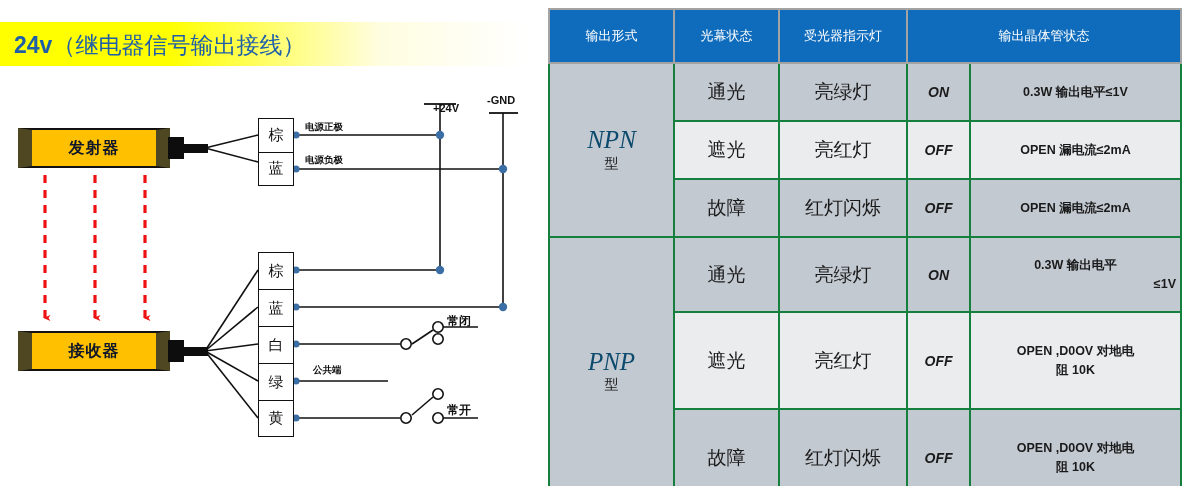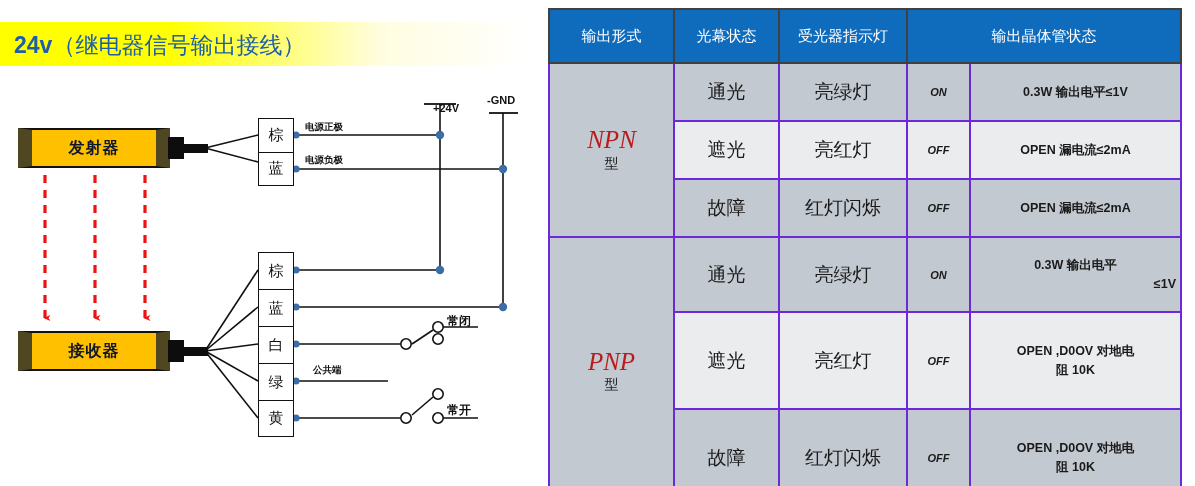--- a/index.html
+++ b/index.html
@@ -84,44 +84,44 @@
     background: #ffffff;
   }
   #spec-table {
     position: absolute; left: 8px; top: 8px;
     width: 632px; height: 470px;
     border-collapse: collapse;
     table-layout: fixed;
   }
   #spec-table th {
     background: #0f6cbd; color: #ffffff; font-weight: normal;
-    font-size: 15px; height: 54px; padding: 0 2px;
-    border: 2px solid #404040;
+    font-size: 13px; height: 54px; padding: 0 2px;
+    border: 2px solid #a3a3a3;
     font-family: "Liberation Sans", "DejaVu Sans", sans-serif;
   }
   #spec-table td {
-    border: 2px solid #6d28d9;
+    border: 2px solid #15803d;
     text-align: center; vertical-align: middle;
     color: #1a1a1a; padding: 2px 4px;
   }
   .band-a { background: #c3c9d1; }
   .band-b { background: #eaecee; }
   .type-cell { background: #c3c9d1; }
   .type-name {
-    font-size: 25px; font-style: italic; color: #b91c1c;
+    font-size: 25px; font-style: italic; color: #0c4a6e;
     font-family: "Liberation Serif", "DejaVu Serif", serif;
     line-height: 1.05;
   }
   .type-suffix {
     font-size: 14px; color: #1a1a1a; display:block; margin-top:1px;
     font-family: "Liberation Sans", "DejaVu Sans", sans-serif;
   }
   .cn-cell { font-size: 19px; font-family: "Liberation Serif", "DejaVu Serif", serif; }
   .on-cell {
-    font-size: 11px; font-style: italic; font-weight: bold;
+    font-size: 14px; font-style: italic; font-weight: bold;
     font-family: "Liberation Sans", "DejaVu Sans", sans-serif;
   }
   .note-cell {
     font-size: 12.5px; line-height: 1.5;
     font-family: "Liberation Sans", "DejaVu Sans", sans-serif;
     font-weight: bold;
   }
 </style>
 </head>
 <body>

